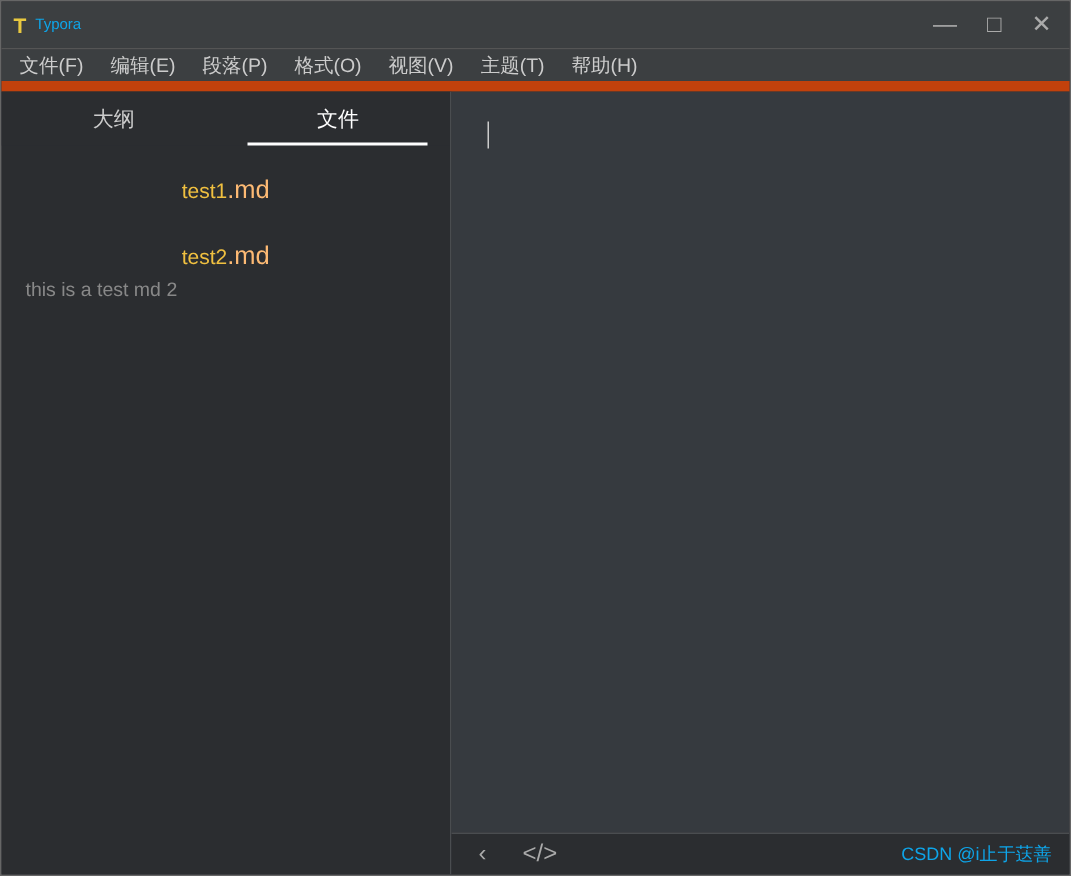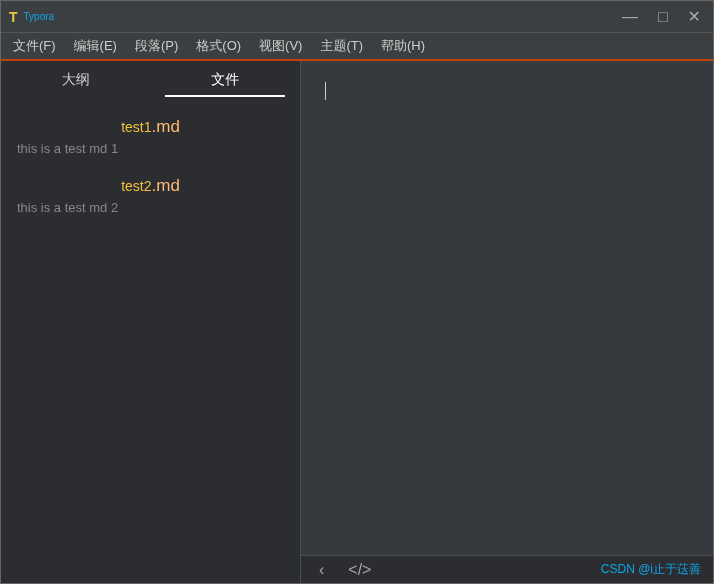--- a/index.html
+++ b/index.html
@@ -54,21 +54,21 @@
 
     
     .menu-bar {
       height: 28px;
       background: #3c3f41;
       display: flex;
       align-items: center;
       padding: 0 4px;
       gap: 2px;
       flex-shrink: 0;
-      border-bottom: 2px solid #c2410c;
+      border-bottom: 7px solid #c2410c;
     }
     .menu-item {
       color: #cccccc;
       font-size: 13px;
       padding: 4px 8px;
       cursor: pointer;
       border-radius: 3px;
     }
 
     
@@ -241,21 +241,20 @@
         <div class="sidebar-tab">大纲</div>
         <div class="sidebar-tab active">文件</div>
       </div>
       <div class="sidebar-content">
 
         <div class="file-item">
           <div class="file-name-row">
             <span class="file-name">test1</span>
             <span class="file-ext">.md</span>
           </div>
-          <div class="file-preview">this is a test md 1</div>
         </div>
 
         <div class="file-item">
           <div class="file-name-row">
             <span class="file-name">test2</span>
             <span class="file-ext">.md</span>
           </div>
           <div class="file-preview">this is a test md 2</div>
         </div>
 

